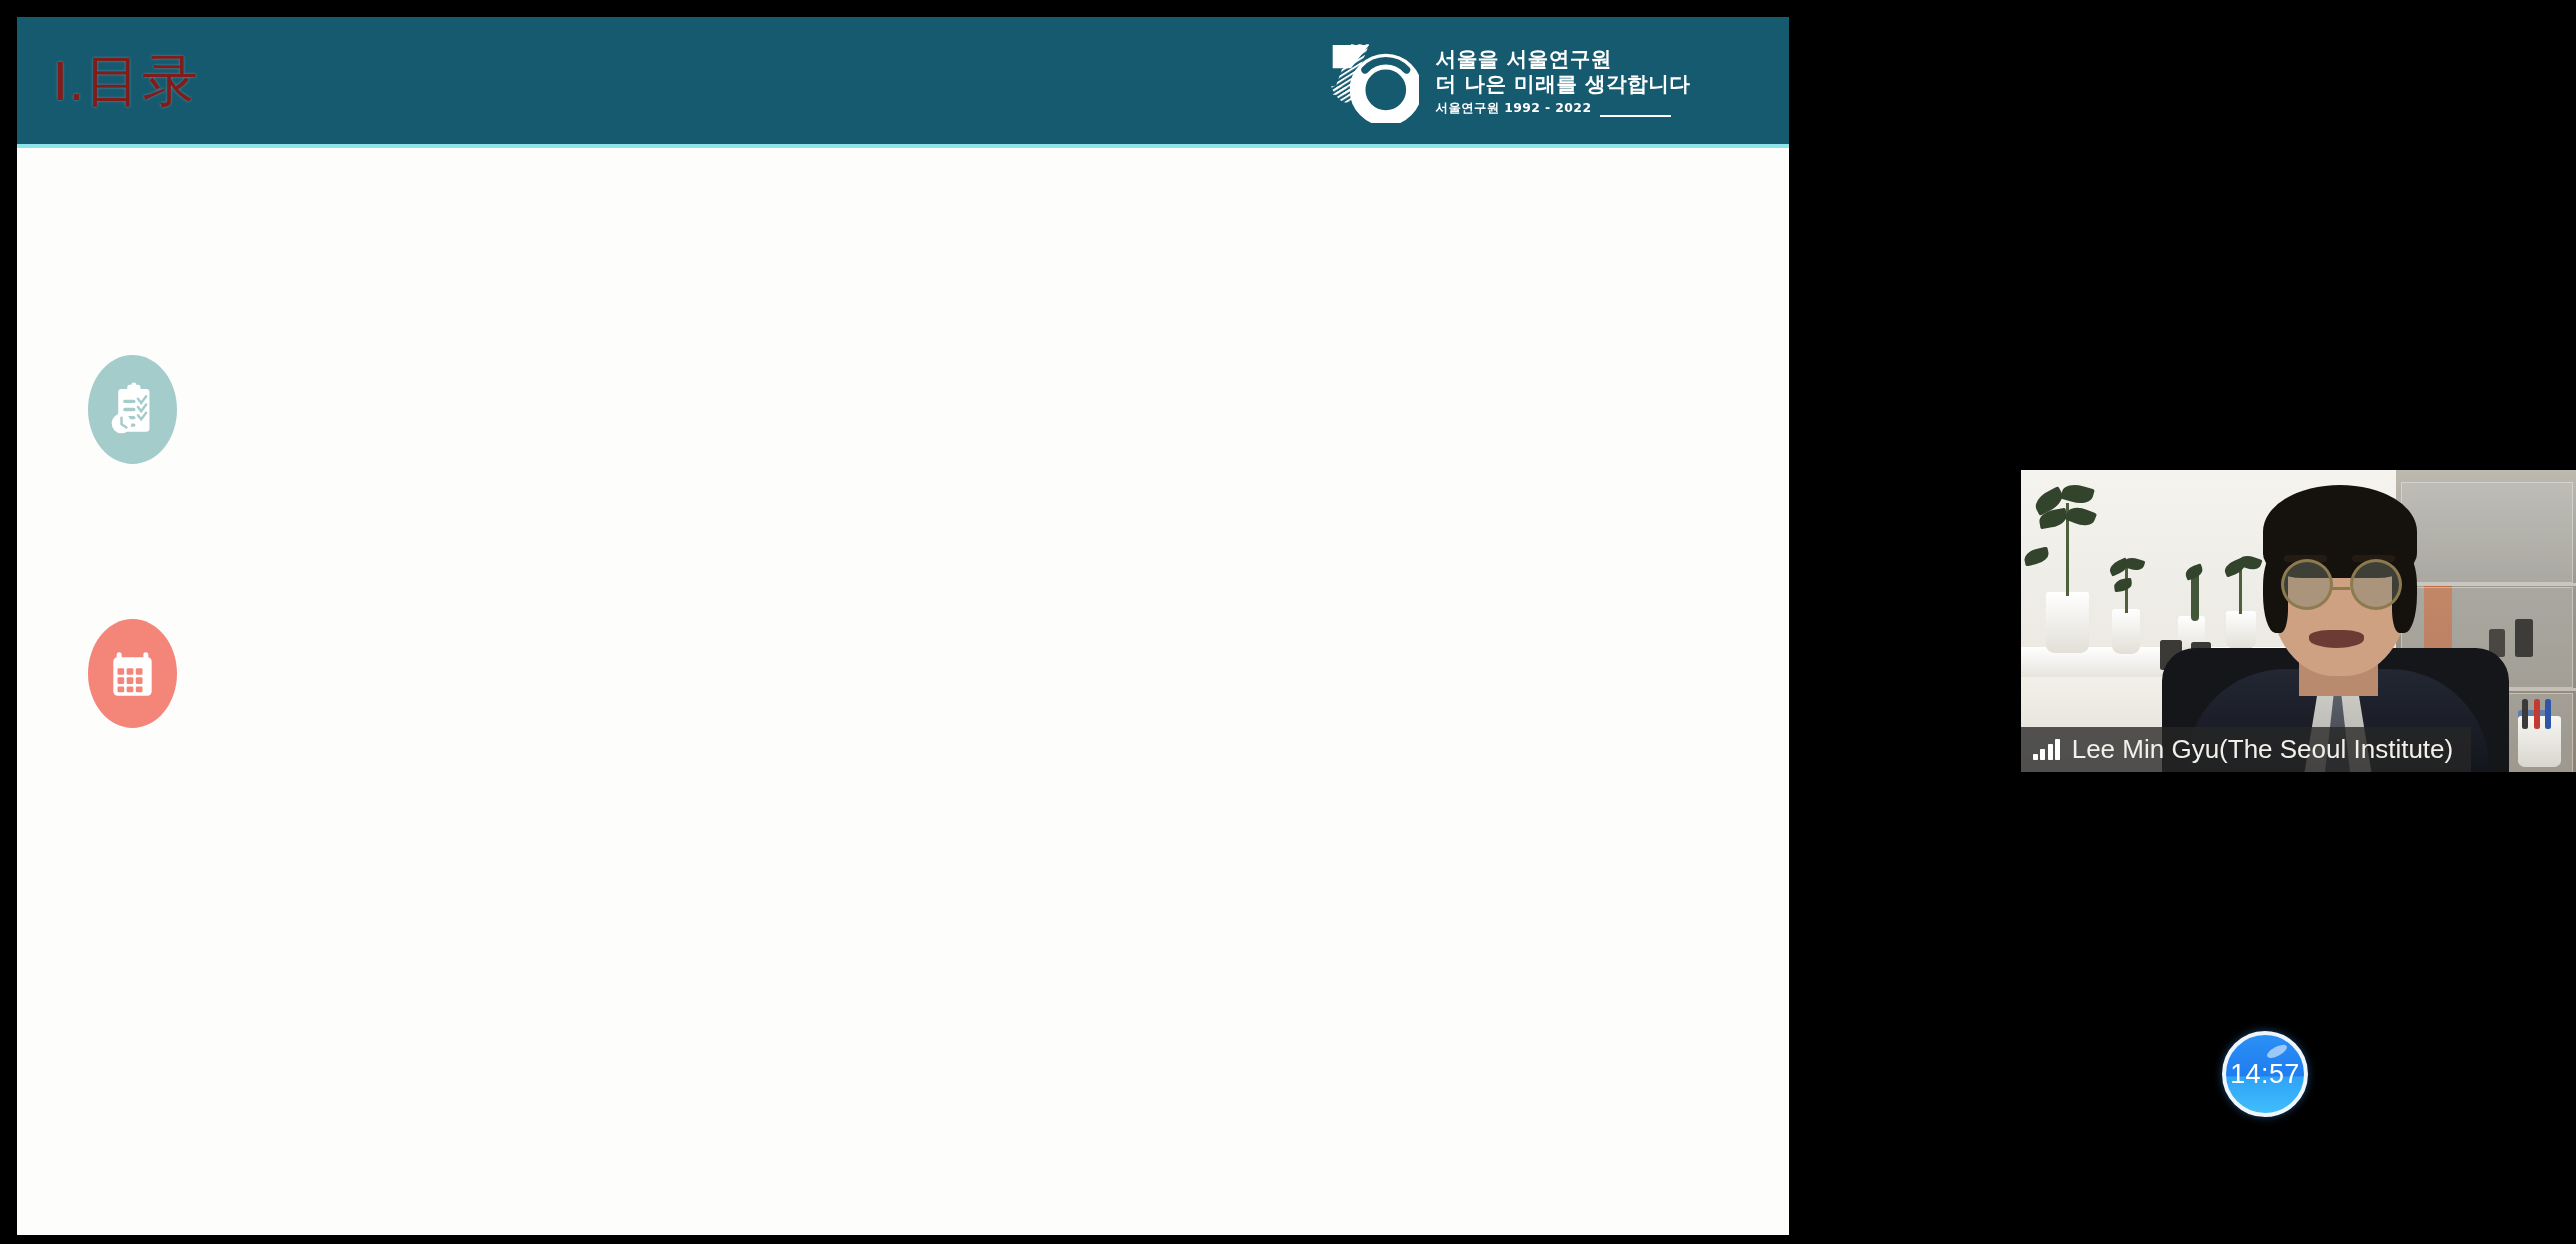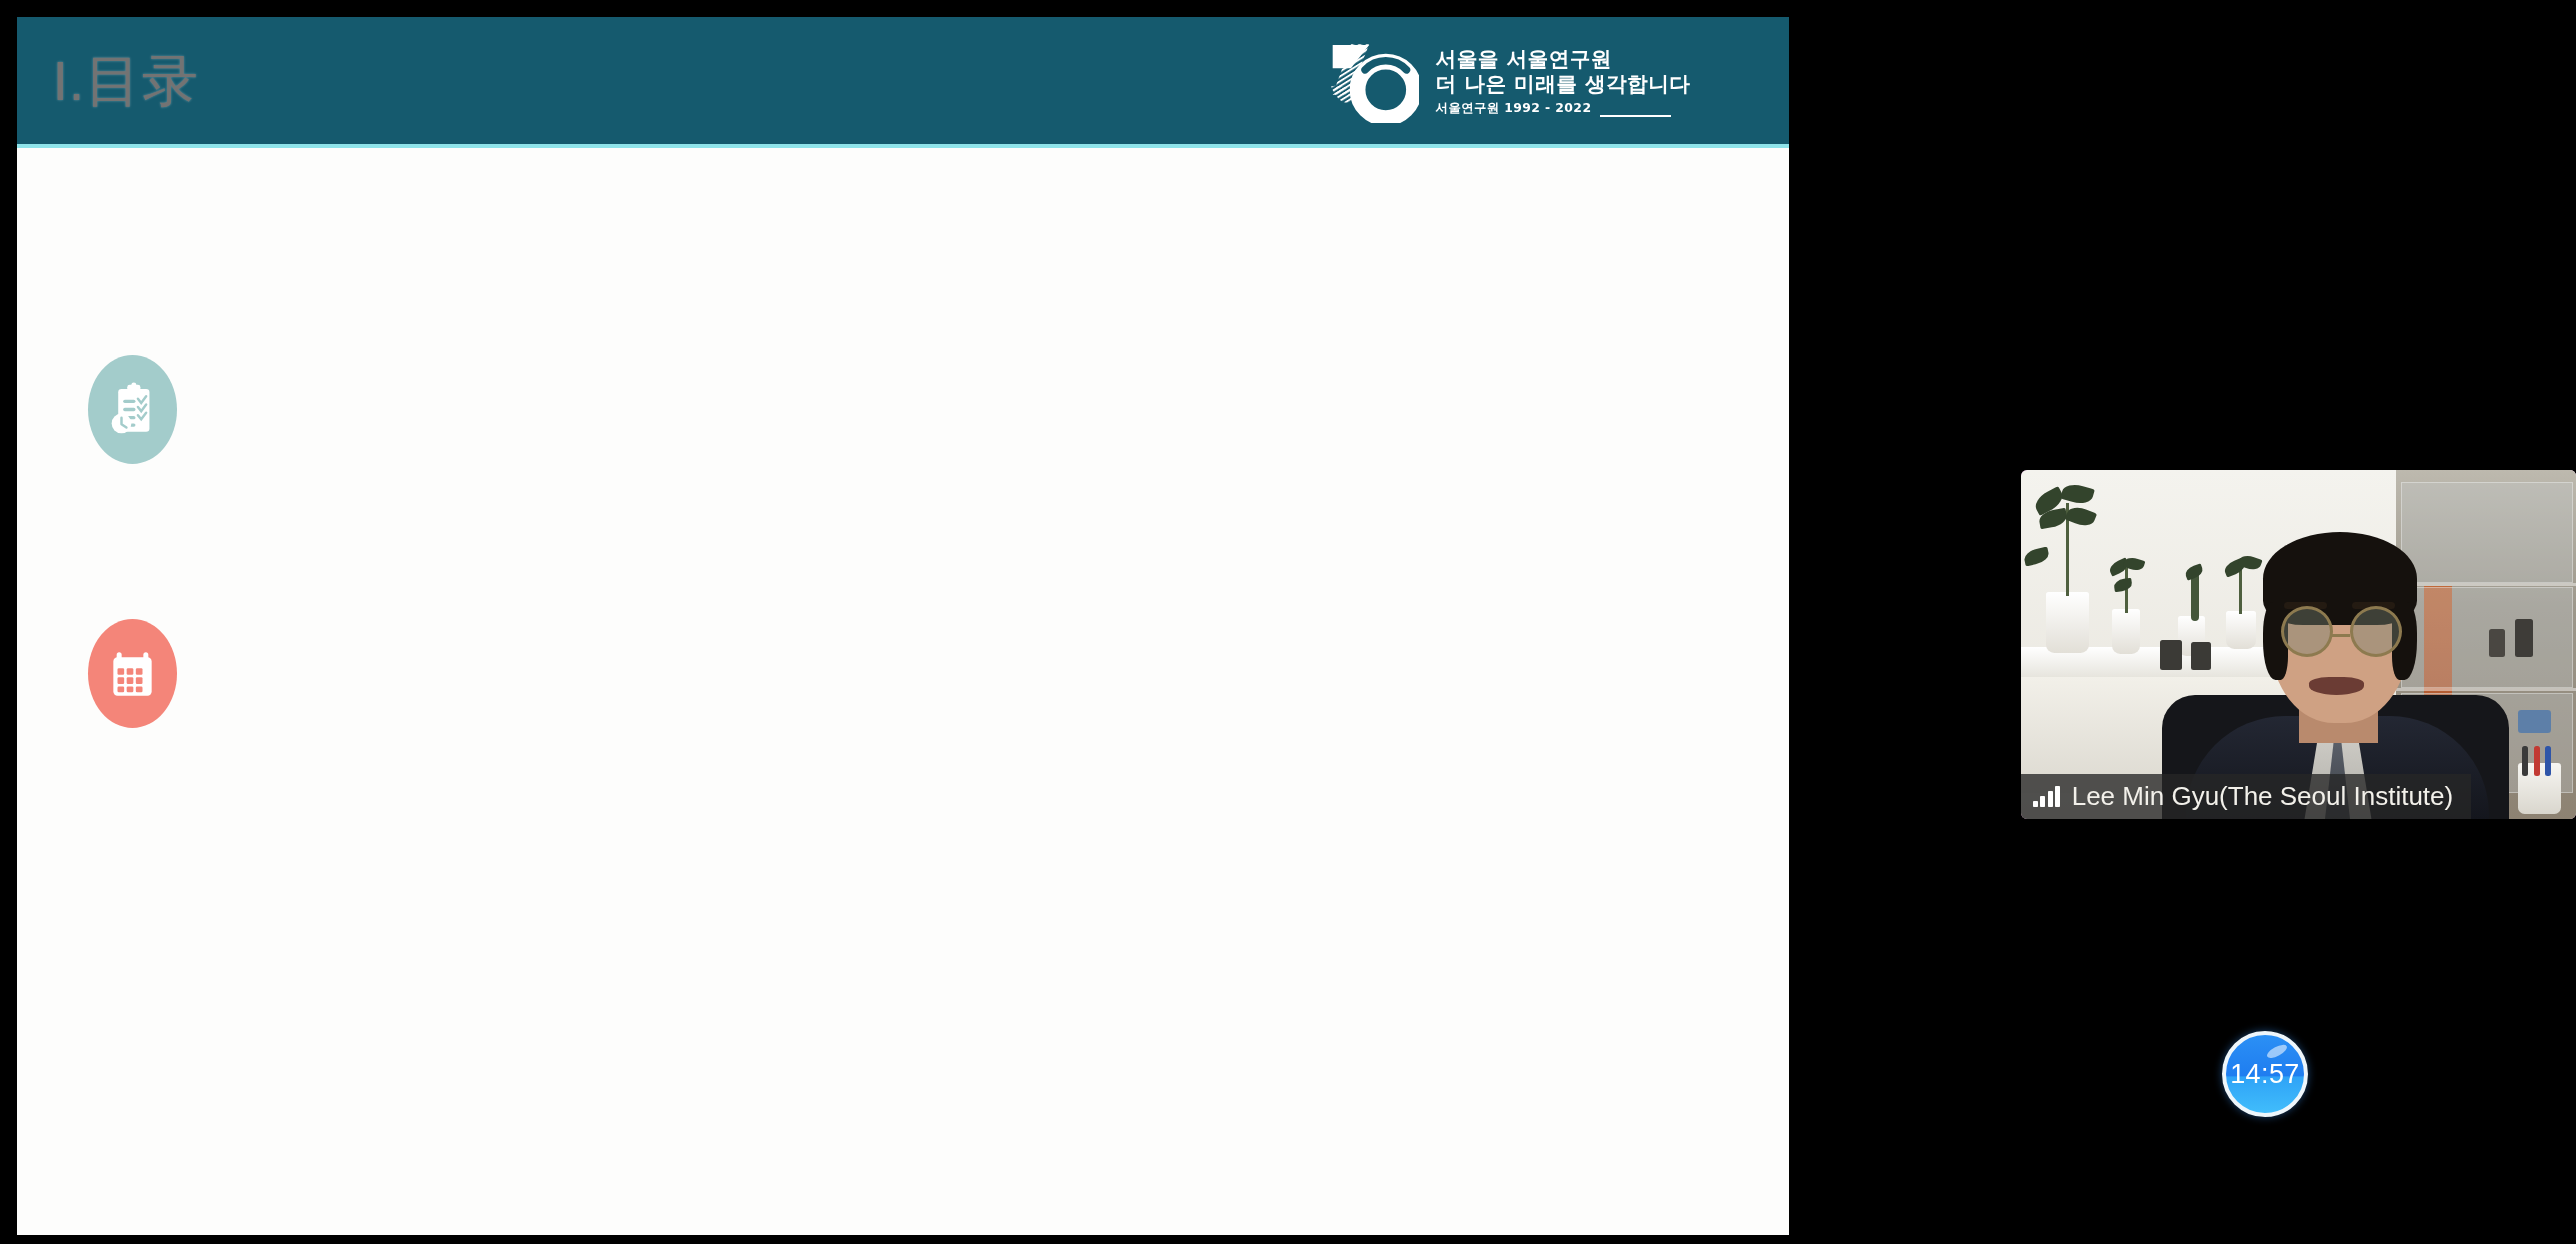--- a/index.html
+++ b/index.html
@@ -47,21 +47,21 @@
     left: 0;
     top: 127px;
     width: 100%;
     height: 3.3px;
     background: #8fe4ea;
   }
   #slide-title {
     position: absolute;
     left: 35px;
     top: 21.5px;
-    color: #737373;
+    color: #7f1d1d;
     font-family: "Liberation Sans", "DejaVu Sans", sans-serif;
     font-size: 56px;
     font-weight: 400;
     letter-spacing: 0.8px;
     line-height: 83px;
     white-space: nowrap;
     text-shadow: 0 0 2.5px rgba(255,255,255,0.35);
   }
 
   
@@ -151,24 +151,23 @@
   }
   .agenda-row[data-row="0"] .agenda-label { margin-left: 74px; }
   .agenda-row[data-row="1"] .agenda-label { margin-left: 83px; }
 
   
   #video-tile {
     position: absolute;
     left: 2021px;
     top: 470px;
     width: 555px;
-    height: 349px;
+    height: 302px;
     overflow: hidden;
     background: #701a75;
-    border-radius: 6px;
   }
   #video-scene { position: absolute; inset: 0; overflow: hidden; }
 
   
   .vs-wall {
     position: absolute;
     left: 0; top: 0; width: 100%; height: 100%;
     background: linear-gradient(180deg, #f4f3ee 0%, #eceae3 58%, #dedbd2 100%);
   }
   

